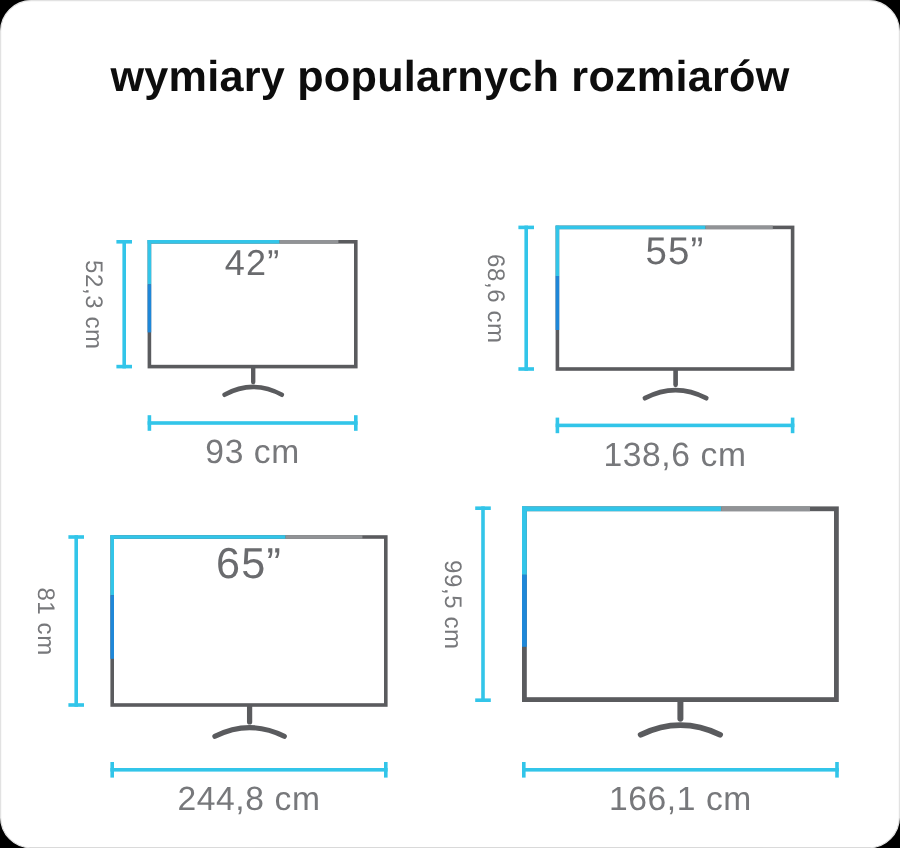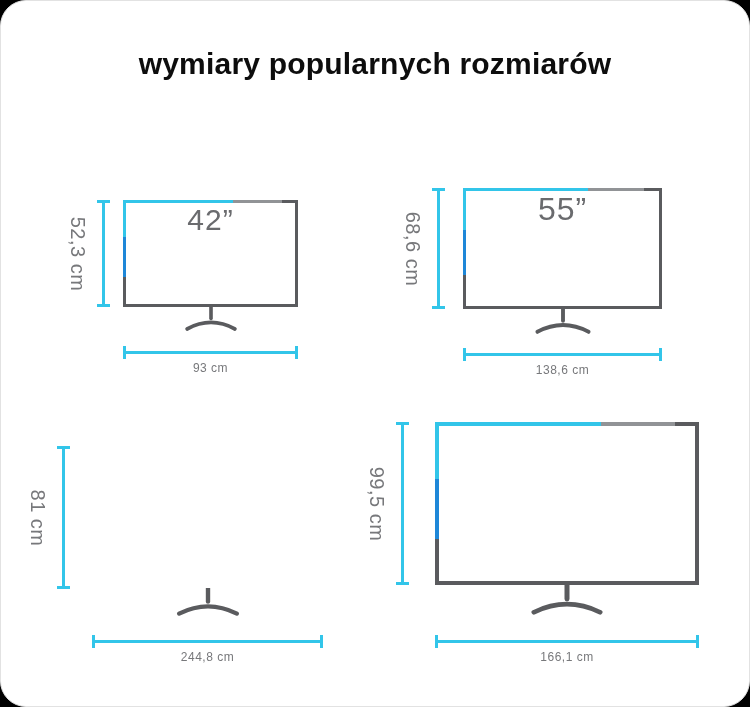--- a/index.html
+++ b/index.html
@@ -9,21 +9,21 @@
     font-family:"Liberation Sans","DejaVu Sans",sans-serif;
   }
   .card{
     position:absolute;inset:0;background:#fff;
     border-radius:26px;border:1px solid #e2e2e2;box-sizing:border-box;
     box-shadow:0 0 6px rgba(0,0,0,0.12);
   }
   .title{
     position:absolute;top:38px;left:0;right:0;
     text-align:center;color:#0d0d0d;
-    font-size:30px;font-weight:700;line-height:49px;letter-spacing:0.2px;
+    font-size:36px;font-weight:700;line-height:49px;letter-spacing:0.2px;
   }
   .tv{position:absolute;inset:0;}
   
   .tv1{--sx:122px;--sy:199px;--sw:175px;--sh:107px;--bw:3px;--vx:101px;--hy:350px;--stw:58px;--sth:26px;--fs:30px;}
   .tv2{--sx:462px;--sy:187px;--sw:199px;--sh:121px;--bw:3px;--vx:436px;--hy:352px;--stw:62px;--sth:27px;--fs:32px;}
   .tv3{--sx:91px;--sy:445px;--sw:231px;--sh:143px;--bw:3px;--vx:61px;--hy:639px;--stw:70px;--sth:29px;--fs:36px;}
   .tv4{--sx:434px;--sy:421px;--sw:264px;--sh:163px;--bw:4px;--vx:400px;--hy:639px;--stw:80px;--sth:32px;--fs:38px;}
 
   .screen{
     position:absolute;left:var(--sx);top:var(--sy);
@@ -67,21 +67,21 @@
   }
   .hline::before,.hline::after{
     content:"";position:absolute;top:-5px;width:3px;height:13px;background:#32c5e9;
   }
   .hline::before{left:0;}
   .hline::after{right:0;}
   .hlabel{
     position:absolute;
     left:calc(var(--sx) + var(--sw)/2);top:calc(var(--hy) + 10px);
     transform:translateX(-50%);
-    color:#77787b;font-size:12px;white-space:nowrap;letter-spacing:0.5px;
+    color:#77787b;font-size:28px;white-space:nowrap;letter-spacing:0.5px;
   }
   .stand path{stroke:#5a5b5e;fill:none;stroke-linecap:round;}
 </style>
 </head>
 <body>
 
 <div class="card">
 
   <div class="title">
     <div>wymiary popularnych rozmiarów</div>
@@ -119,20 +119,27 @@
       <path d="M40 0 V16" stroke-width="5"></path>
       <path d="M7 30 Q40 13 73 30" stroke-width="5"></path>
     </svg>
     <div class="hline"></div>
     <span class="hlabel">138,6 cm</span>
   </div>
 
   <div class="tv tv3">
     <span class="vlabel">81 cm</span>
     <div class="vline"></div>
+    <div class="screen">
+      <i class="seg top-cyan"></i>
+      <i class="seg top-light"></i>
+      <i class="seg left-cyan"></i>
+      <i class="seg left-blue"></i>
+      <span class="size-label">65”</span>
+    </div>
     <svg class="stand" viewBox="0 0 80 34" preserveAspectRatio="none">
       <path d="M40 0 V16" stroke-width="5"></path>
       <path d="M7 30 Q40 13 73 30" stroke-width="5"></path>
     </svg>
     <div class="hline"></div>
     <span class="hlabel">244,8 cm</span>
   </div>
 
   <div class="tv tv4">
     <span class="vlabel">99,5 cm</span>

